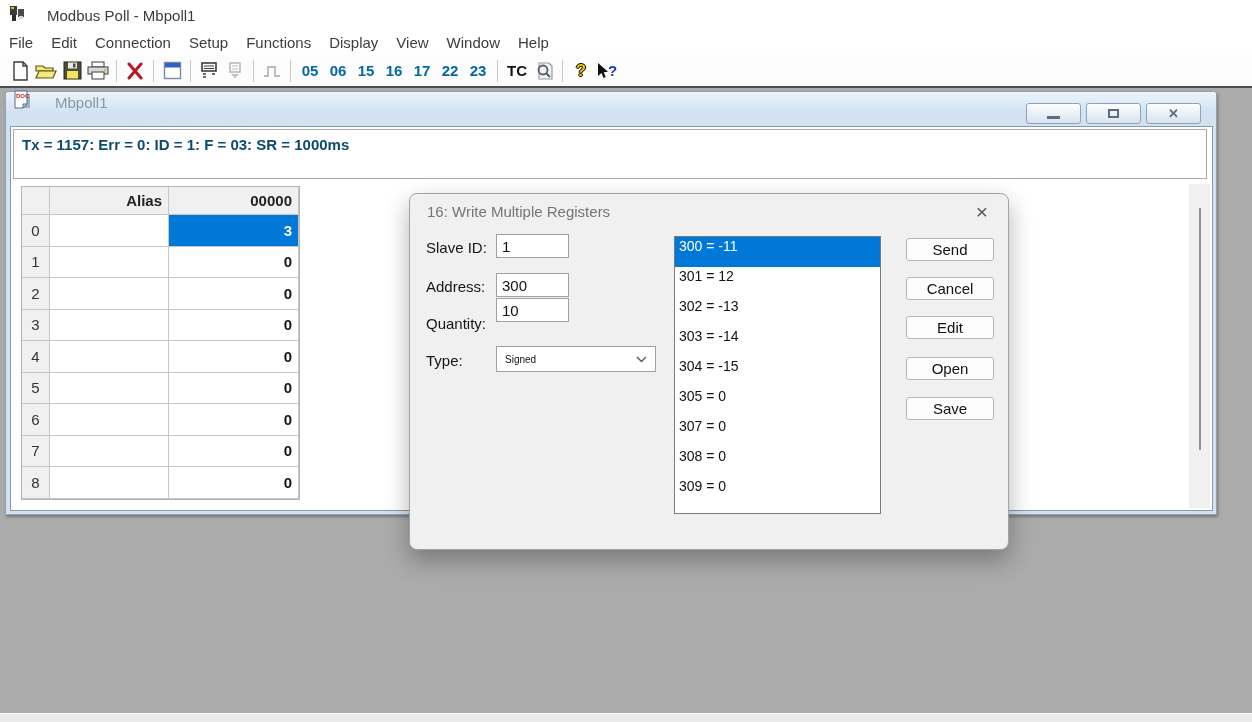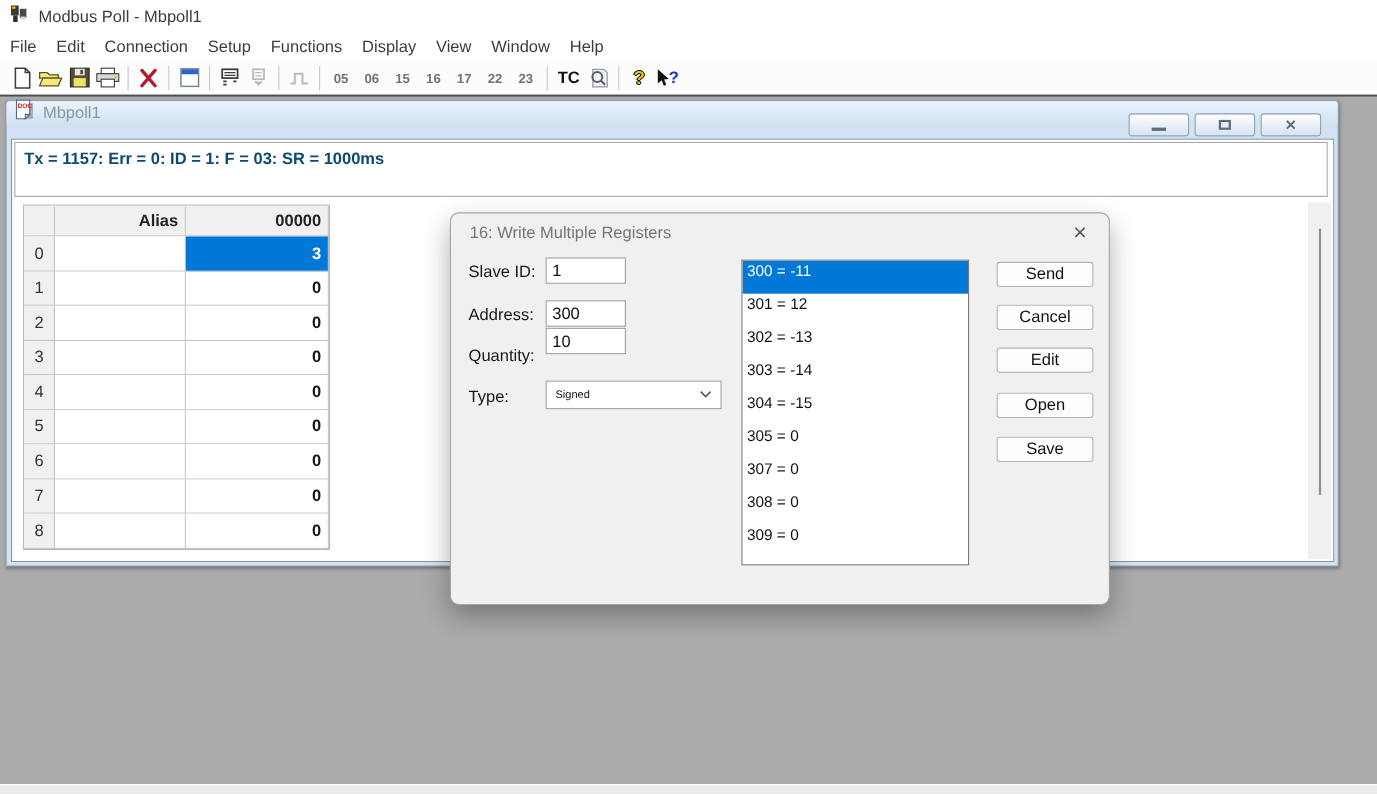--- a/index.html
+++ b/index.html
@@ -1,49 +1,49 @@
 <!DOCTYPE html>
 <html><head>
 <meta charset="utf-8">
 <style>
   * { box-sizing: border-box; margin: 0; padding: 0; }
   html,body { width:1252px; height:722px; overflow:hidden; }
   body { font-family:"Liberation Sans", sans-serif; background:#fff; position:relative; }
 
   
   .titlebar { position:absolute; left:0; top:0; width:1252px; height:30px; background:#ffffff;
-              display:flex; align-items:center; padding-left:8px; gap:8px; }
+              display:flex; align-items:center; padding-left:8px; gap:20px; }
   .titlebar .app-title { font-size:15px; color:#3c3c3c; }
 
   
   .menubar { position:absolute; left:0; top:30px; width:1252px; height:25px; background:#ffffff;
              display:flex; align-items:center; font-size:15px; color:#3d3d3d; }
   .menu-item { padding:2px 9px; cursor:default; }
 
   
   .toolbar { position:absolute; left:0; top:55px; width:1252px; height:33px; background:#fcfcfc;
              border-bottom:2px solid #4d4d4d; display:flex; align-items:center; padding-left:7px; }
   .tb-sep { width:1px; height:22px; background:#c9c9c9; margin:0 5px; }
   .tb-btn { height:26px; min-width:26px; display:flex; align-items:center; justify-content:center; padding:0 2px; }
-  .tb-num { font-weight:bold; font-size:12px; color:#737373; width:28px; text-align:center; }
+  .tb-num { font-weight:bold; font-size:15px; color:#0369a1; width:28px; text-align:center; }
   .tb-tc  { font-weight:bold; font-size:15px; color:#101010; padding:0 4px; }
   .q-help { font-weight:900; font-size:17px; color:#e6c700;
             text-shadow:1px 0 #000,-1px 0 #000,0 1px #000,0 -1px #000; }
   .q-blue { font-weight:900; font-size:15px; color:#1636c8; }
 
   
   .mdi { position:absolute; left:0; top:88px; width:1252px; height:625px; background:#ababab; }
   .bottom-strip { position:absolute; left:0; top:713px; width:1252px; height:9px;
                   background:#ebebeb; border-top:1px solid #ffffff; }
 
   
   .child { position:absolute; left:5px; top:3px; width:1212px; height:424px;
            background:#d3e2f2; border:1px solid #90a2b5; border-radius:3px 3px 0 0;
            box-shadow:1px 2px 3px rgba(0,0,0,.3); }
-  .child-titlebar { height:20px; display:flex; align-items:center; gap:7px; padding-left:7px;
+  .child-titlebar { height:20px; display:flex; align-items:center; gap:23px; padding-left:7px;
                     background:linear-gradient(#ebf4fc,#d2e2f2); border-radius:3px 3px 0 0; }
   .child-title { font-size:15px; color:#8b97a4; }
   .win-controls { position:absolute; right:15px; top:11px; display:flex; gap:5px; }
   .win-btn { width:55px; height:21px; border:1px solid #8fa3b8; border-radius:3px;
              background:linear-gradient(#fefefe,#d7e3f0); display:flex; align-items:center; justify-content:center; }
   .glyph-min { width:13px; height:3px; background:#5c6c7e; margin-top:8px; }
   .glyph-max { width:11px; height:9px; border:2px solid #5c6c7e; }
   .glyph-close { font-size:13px; font-weight:bold; color:#5c6c7e; line-height:1; }
 
   .child-content { position:absolute; left:4px; top:34px; width:1203px; height:385px;

